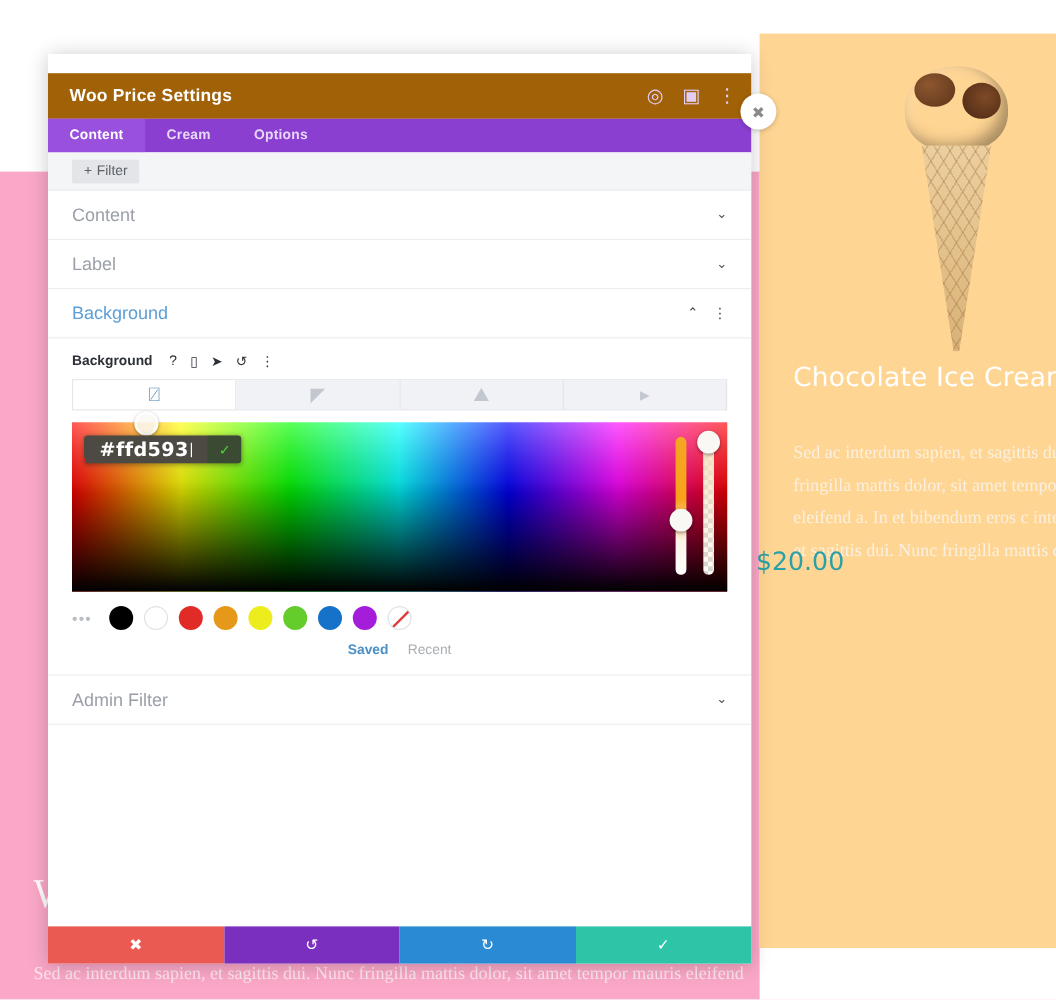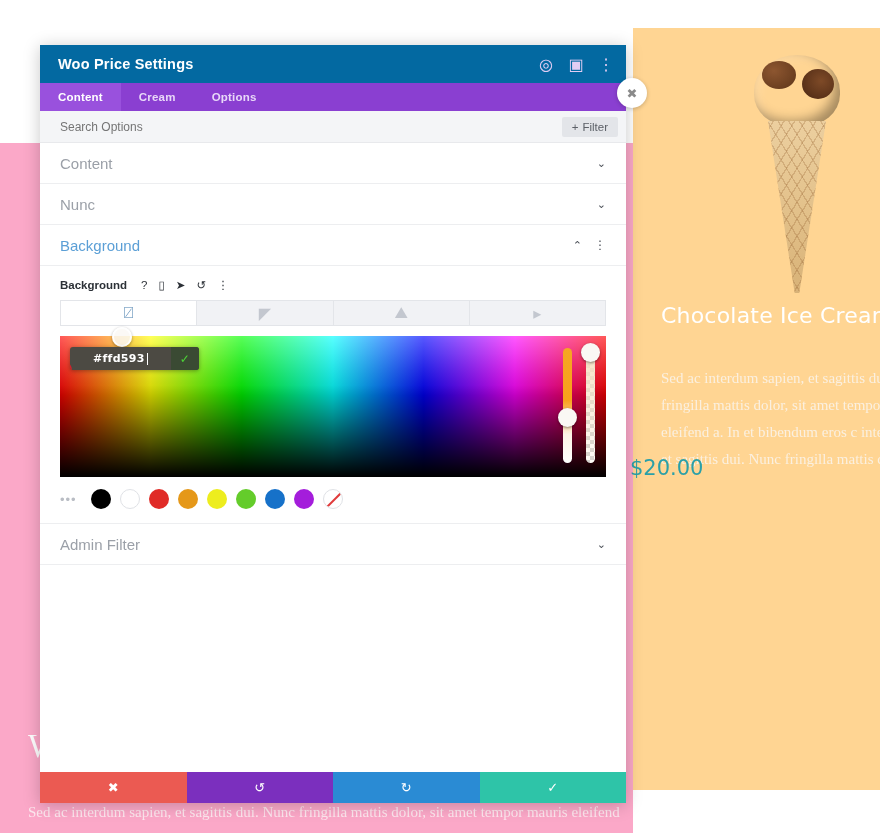--- a/index.html
+++ b/index.html
@@ -81,22 +81,22 @@
     color: #8a8a8a; font-size: 13px; z-index: 30;
   }
 
   
   .modal {
     position: absolute; left: 40px; top: 45px; width: 586px; height: 758px;
     background: #fff; box-shadow: 0 2px 16px rgba(0,0,0,.22);
     display: flex; flex-direction: column; z-index: 20;
   }
   .m-header {
-    height: 38px; background: #0369a1; display: flex; align-items: center;
-    padding: 0 12px 0 18px; flex: none;
+    height: 38px; background: #a16207; display: flex; align-items: center;
+    padding: 0 12px 0 18px; flex: none; margin-top: 16px;
   }
   .m-title { color: #fff; font-size: 14.5px; font-weight: bold; letter-spacing: .2px; }
   .m-header-icons { margin-left: auto; display: flex; align-items: center; gap: 14px; }
   .hicon { color: #e2cdf4; width: 16px; height: 16px; display: flex; align-items: center; justify-content: center; }
 
   .m-tabs { height: 28px; background: #8a3fd1; display: flex; flex: none; }
   .m-tab {
     padding: 0 18px; display: flex; align-items: center;
     color: #e8d8f8; font-size: 11.5px; font-weight: bold; letter-spacing: .2px;
   }
@@ -167,21 +167,21 @@
     position: absolute; left: 50%; width: 19px; height: 19px; margin-left: -9.5px;
     border-radius: 50%; background: #faf8f4; box-shadow: 0 1px 3px rgba(0,0,0,.45); z-index: 2;
   }
 
   .hexbox {
     position: absolute; left: 10px; top: 11px; display: flex; align-items: center;
     background: #4c4a43; border-radius: 3px; height: 23px; overflow: hidden;
     box-shadow: 0 1px 4px rgba(0,0,0,.35); z-index: 3;
   }
   .hexval {
-    color: #fff; font-size: 11px; font-weight: bold; padding: 0 23px;
+    color: #fff; font-size: 16px; font-weight: bold; padding: 0 13px;
     font-family: "DejaVu Sans", sans-serif; letter-spacing: .3px;
     display: flex; align-items: center; height: 100%; text-align: center;
   }
   .hexval::after {
     content: ""; display: inline-block; width: 1px; height: 12px;
     background: #fff; margin-left: 2px;
   }
   .hexok {
     background: #3a4a33; color: #4cd137; width: 28px; height: 100%;
     display: flex; align-items: center; justify-content: center; font-size: 12px;
@@ -257,36 +257,35 @@
       </div>
     </div>
 
     <div class="m-tabs">
       <div class="m-tab active">Content</div>
       <div class="m-tab">Cream</div>
       <div class="m-tab">Options</div>
     </div>
 
     <div class="m-search">
-      <input class="m-search-input" type="text" placeholder="Search Options" style="">
       <div class="m-filter">
         <span>+</span>
         <span>Filter</span>
       </div>
     </div>
 
     <div class="m-body">
 
       <div class="sec-row">
         <span class="sec-label">Content</span>
         <span class="chev">⌄</span>
       </div>
 
       <div class="sec-row">
-        <span class="sec-label">Nunc</span>
+        <span class="sec-label">Label</span>
         <span class="chev">⌄</span>
       </div>
 
       <div class="sec-row">
         <span class="sec-label open">Background</span>
         <span class="sec-right">
           <span class="chev">⌃</span>
           <span class="dots-v">⋮</span>
         </span>
       </div>
@@ -335,20 +334,24 @@
           <span class="sw white"></span>
           <span class="sw" style="background:#e02b27"></span>
           <span class="sw" style="background:#e59819"></span>
           <span class="sw" style="background:#eded1e"></span>
           <span class="sw" style="background:#64cc2b"></span>
           <span class="sw" style="background:#1671c9"></span>
           <span class="sw" style="background:#a41ddb"></span>
           <span class="sw none"></span>
         </div>
 
+        <div class="sw-tabs">
+          <span class="sw-tab active">Saved</span>
+          <span class="sw-tab idle">Recent</span>
+        </div>
       </div>
 
       <div class="sec-row">
         <span class="sec-label">Admin Filter</span>
         <span class="chev">⌄</span>
       </div>
 
       <div class="spacer"></div>
     </div>
 

